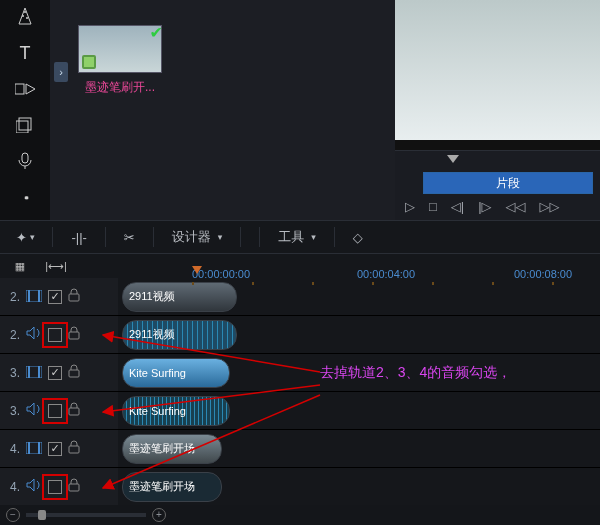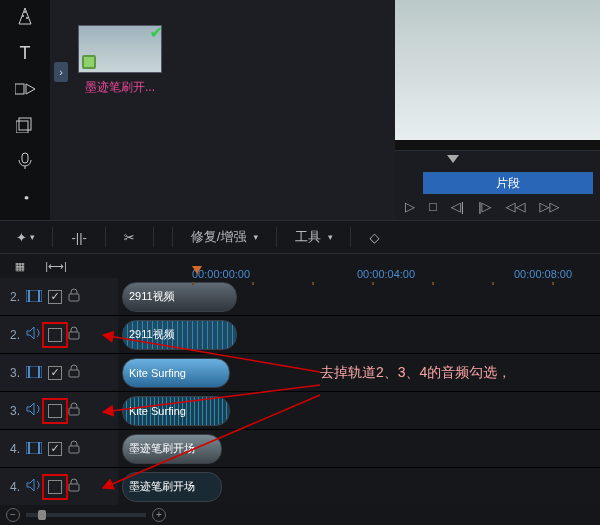--- a/index.html
+++ b/index.html
@@ -127,21 +127,21 @@
     background-image: repeating-linear-gradient(90deg,#1e4a64 0 4px,#2a88b4 4px 5px);}
   .clip.kite-v{ width:108px; background:linear-gradient(#6ab0e0,#2a6a9a);}
   .clip.kite-a{ width:108px; background:linear-gradient(#184050,#0a2a3a);
     background-image: repeating-linear-gradient(90deg,#184050 0 3px,#2a88b4 3px 4px);}
   .clip.ink-v{ width:100px; background:linear-gradient(#7a8a94,#40484c);}
   .clip.ink-a{ width:100px; background:#1a2a34;}
   .clip .glabel{ white-space:nowrap;}
 
   
   .annotation {
-    position:absolute; left:320px; top:362px; color:#fca5a5;
+    position:absolute; left:320px; top:362px; color:#d946ef;
     font-size:14px; line-height:20px; z-index:50; font-weight:500;
   }
   svg.anno-lines{ position:absolute; left:0; top:0; z-index:40; pointer-events:none;}
 
   
   .bottom-bar{
     position:absolute; bottom:0; left:0; right:0; height:20px;
     background:#14161a; display:flex; align-items:center;
     padding:0 6px; gap:6px; color:#8a8e94; font-size:13px;
   }
@@ -216,22 +216,22 @@
   </div>
 </div>
 
 <div class="toolbar">
   <span class="btn">✦<span style="font-size:9px">▾</span></span>
   <span class="sep"></span>
   <span class="btn">-||-</span>
   <span class="sep"></span>
   <span class="btn">✂</span>
   <span class="sep"></span>
-  <span class="sep"></span>
-  <span class="btn drop">修复/增强</span>
+  <span class="btn drop">设计器</span>
+  <span class="sep"></span>
   <span class="sep"></span>
   <span class="btn drop">工具</span>
   <span class="sep"></span>
   <span class="btn">◇</span>
 </div>
 
 <div class="mini-tools">
   <div class="mini">▦</div>
   <div class="mini">|⟷|</div>
   <div class="ruler-area">

